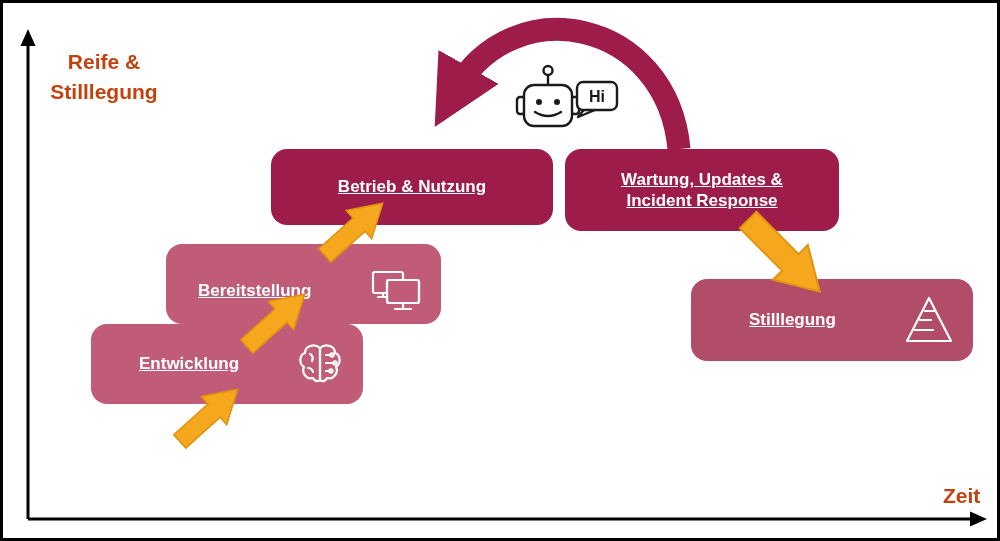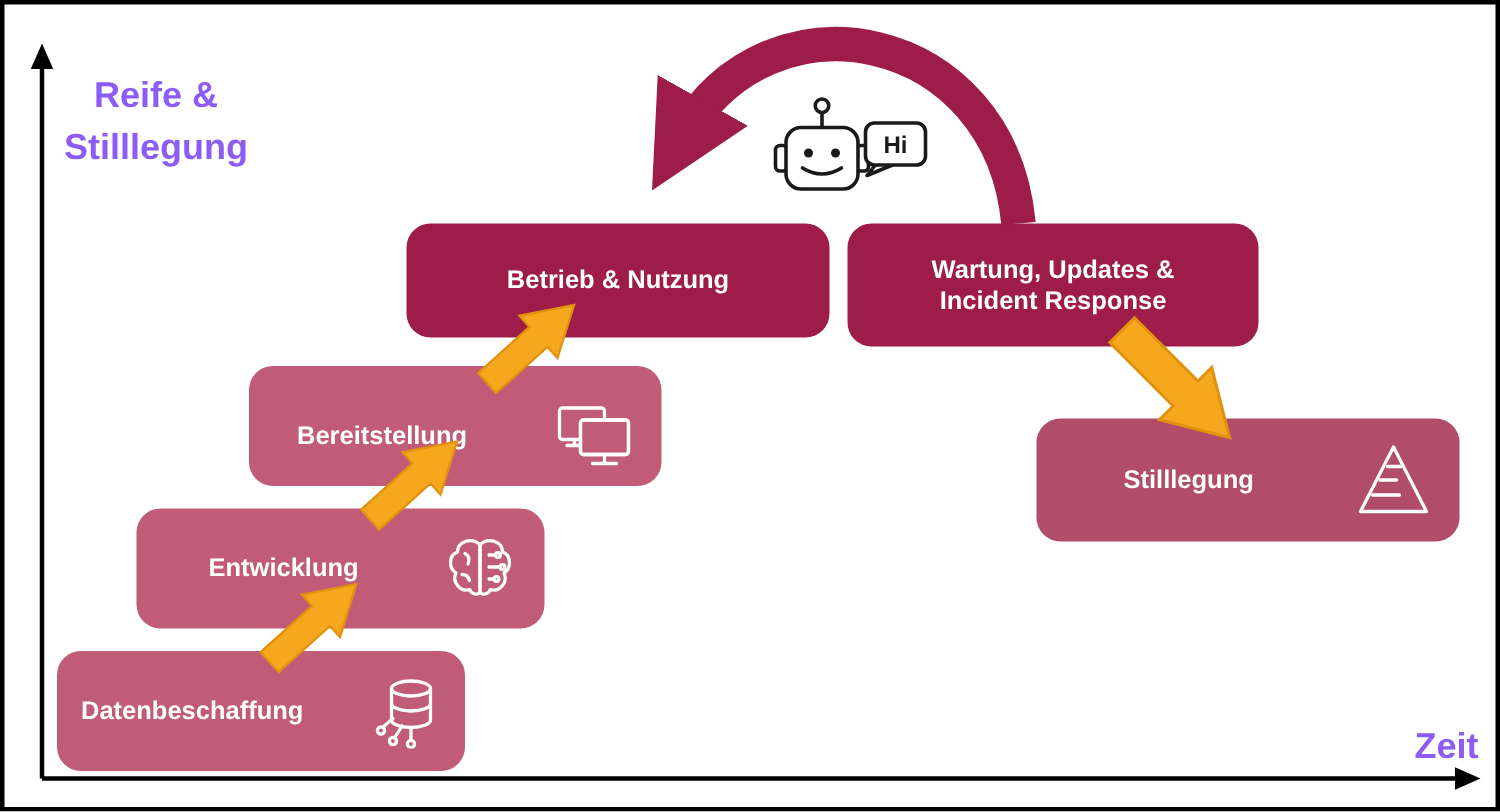--- a/index.html
+++ b/index.html
@@ -2,65 +2,52 @@
 <html><head>
 <meta charset="utf-8">
 <style>
   html,body{margin:0;padding:0;background:#fff;}
   .canvas{
     position:relative;width:1000px;height:541px;background:#fff;
     border:3px solid #000;box-sizing:border-box;overflow:hidden;
     font-family:"Liberation Sans",sans-serif;
   }
   .overlay{position:absolute;left:0;top:0;width:1000px;height:541px;z-index:3;pointer-events:none;}
-  .axis-label{position:absolute;z-index:2;color:#8b5cf6;font-weight:bold;font-size:24px;line-height:1.45;}
+  .axis-label{position:absolute;z-index:2;color:#c2410c;font-weight:bold;font-size:21px;line-height:1.45;}
   #y-label{left:16px;top:44px;width:170px;text-align:center;}
   #x-label{left:940px;top:478px;}
   .stage{
     position:absolute;z-index:1;border-radius:16px;color:#fff;font-weight:bold;font-size:17px;
     display:flex;align-items:center;box-sizing:border-box;
   }
   .rose{background:#C05C78;}
   .maroon{background:#9D1C49;}
   .rosedark{background:#B14C69;}
-  .stage .lbl{flex:1;}
+  .stage .lbl{flex:1;text-decoration:underline;}
   .stage .icon{flex:none;margin-left:8px;}
   .centered{justify-content:center;text-align:center;}
   #stage-datenbeschaffung{left:35px;top:431px;width:272px;height:80px;padding:0 16px 0 16px;}
-  #stage-entwicklung{left:88px;top:336px;width:272px;height:80px;padding:0 18px 0 48px;}
+  #stage-entwicklung{left:88px;top:321px;width:272px;height:80px;padding:0 18px 0 48px;}
   #stage-bereitstellung{left:163px;top:241px;width:275px;height:80px;padding:13px 18px 0 32px;}
   #stage-betrieb{left:268px;top:146px;width:282px;height:76px;padding:0 18px;}
   #stage-wartung{left:562px;top:146px;width:274px;height:82px;padding:0 32px;line-height:1.25;}
   #stage-stilllegung{left:688px;top:276px;width:282px;height:82px;padding:0 18px 0 58px;}
   .lineicon{stroke:#fff;fill:none;stroke-width:2.2;stroke-linecap:round;stroke-linejoin:round;}
 </style>
 </head>
 <body>
 
 <div class="canvas">
 
   <div class="axis-label" id="y-label">
     <div>Reife &amp;</div>
     <div>Stilllegung</div>
   </div>
   <div class="axis-label" id="x-label">Zeit</div>
 
-  <div class="stage rose" id="stage-datenbeschaffung">
-    <span class="lbl">Datenbeschaffung</span>
-    <svg class="icon lineicon" width="48" height="50" viewBox="0 0 48 50">
-      <ellipse cx="28" cy="10" rx="13" ry="5"></ellipse>
-      <path d="M15 10 V31 M41 10 V31"></path>
-      <path d="M15 20 A13 5 0 0 0 41 20"></path>
-      <path d="M15 31 A13 5 0 0 0 41 31"></path>
-      <path d="M16 30 L9 36 M22 35 L17 43 M28 36 V44"></path>
-      <circle cx="8" cy="38" r="2.4"></circle>
-      <circle cx="16" cy="45" r="2.4"></circle>
-      <circle cx="28" cy="47" r="2.4"></circle>
-    </svg>
-  </div>
 
   <div class="stage rose" id="stage-entwicklung">
     <span class="lbl">Entwicklung</span>
     <svg class="icon lineicon" width="50" height="48" viewBox="0 0 50 48">
       <path d="M25 8 C19 3,10 6,10 13 C4 15,4 24,9 27 C6 33,12 40,18 38 C20 42,25 42,25 39 Z"></path>
       <path d="M25 8 C31 3,40 6,40 13 C46 15,46 24,41 27 C44 33,38 40,32 38 C30 42,25 42,25 39"></path>
       <path d="M25 8 V39"></path>
       <path d="M31 15 H35 M31 23 H38 M31 31 H34"></path>
       <circle cx="37" cy="15" r="1.6"></circle>
       <circle cx="40" cy="23" r="1.6"></circle>

